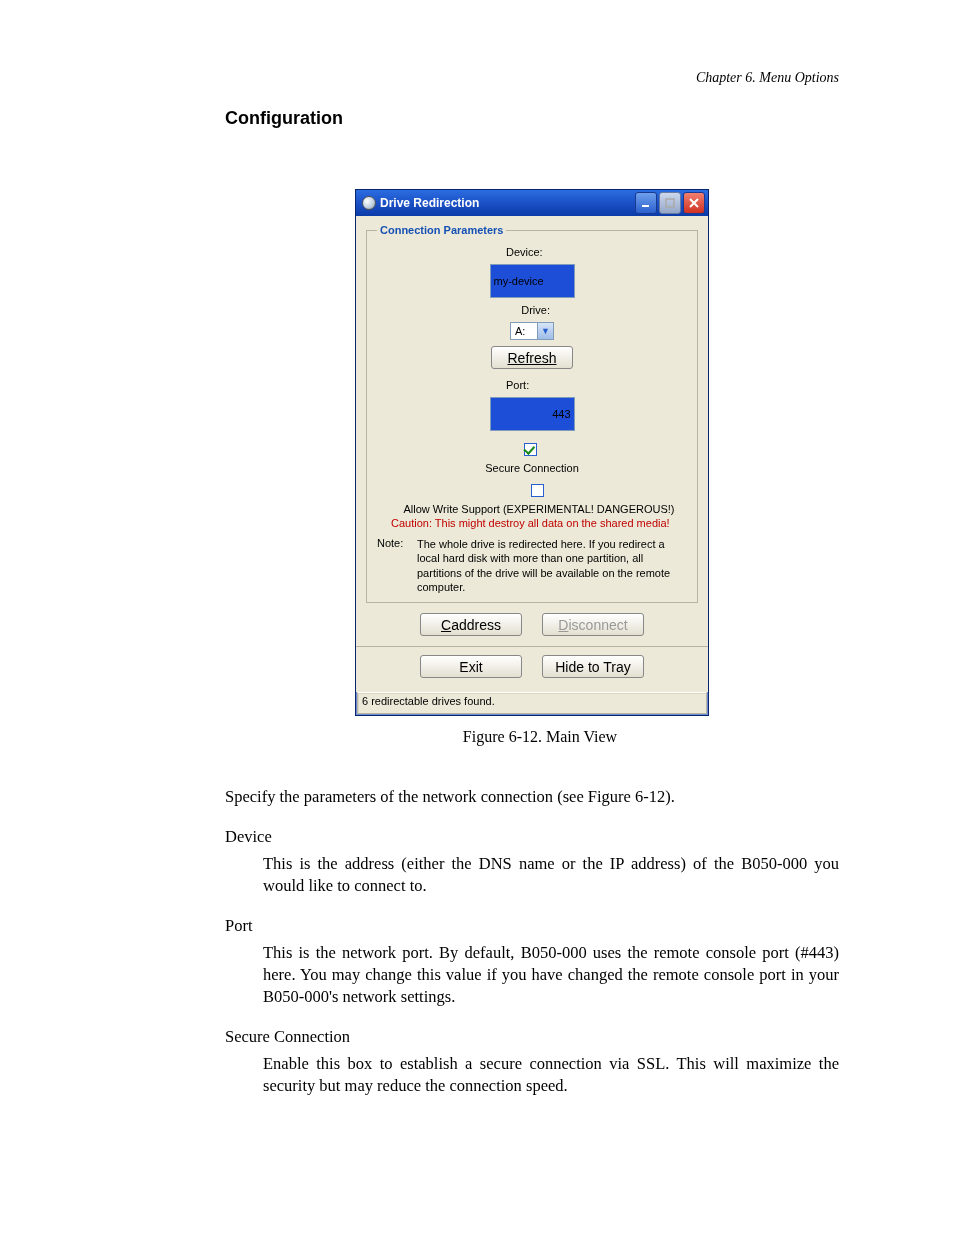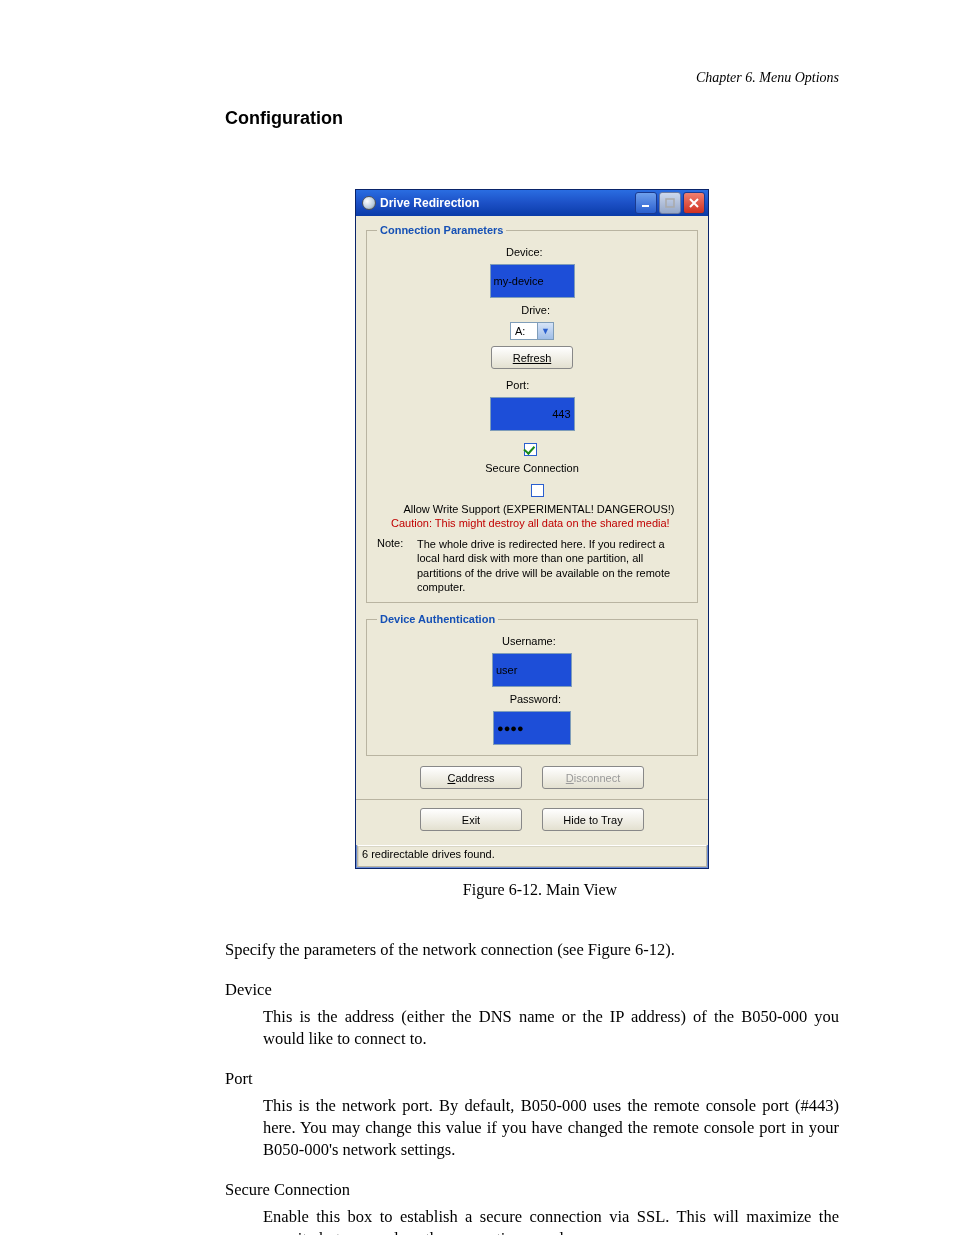--- a/index.html
+++ b/index.html
@@ -128,21 +128,21 @@
     display: flex; align-items: center; justify-content: center;
     color: #2a5fcf; font-size: 9px;
   }
   .xp-button {
     height: 21px;
     border: 1px solid #888;
     border-radius: 3px;
     background: linear-gradient(to bottom, #fff, #e3e0d0);
     padding: 0 12px;
     font-family: Tahoma, Arial, sans-serif;
-    font-size: 11px;
+    font-size: 14px;
     display: inline-flex; align-items: center; justify-content: center;
   }
   .xp-button.disabled { color: #999; }
   .xp-check {
     width: 13px; height: 13px;
     border: 1px solid #2a5fcf;
     background: #fff;
     display: inline-flex; align-items: center; justify-content: center;
     margin-right: 4px;
     box-sizing: border-box;
@@ -246,29 +246,20 @@
             <span>Allow Write Support (EXPERIMENTAL! DANGEROUS!)</span>
           </div>
           <div class="caution">Caution: This might destroy all data on the shared media!</div>
 
           <div class="note-row">
             <span class="note-lbl">Note:</span>
             <span class="note-txt">The whole drive is redirected here. If you redirect a local hard disk with more than one partition, all partitions of the drive will be available on the remote computer.</span>
           </div>
         </fieldset>
 
-        <fieldset>
-          <legend>Device Authentication</legend>
-          <div class="row" style="margin-bottom:2px;">
-            <span style="width:60px">Username:</span>
-            <input class="xp-input" style="width: 80px;" value="user">
-            <span style="width:58px; text-align:right">Password:</span>
-            <input class="xp-input" style="width: 78px;" value="●●●●">
-          </div>
-        </fieldset>
 
         <div class="btnrow">
           <span class="xp-button" style="width:76px">
               <span><span class="underline-letter">C</span><span>address</span></span>
             </span>
           <span class="xp-button disabled" style="width:76px">
               <span><span class="underline-letter">D</span><span>isconnect</span></span>
             </span>
         </div>
 

